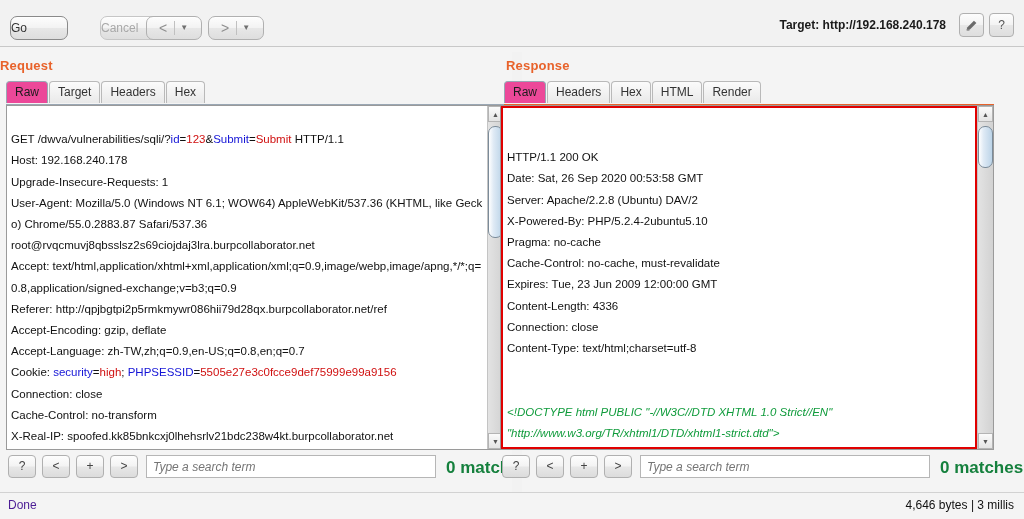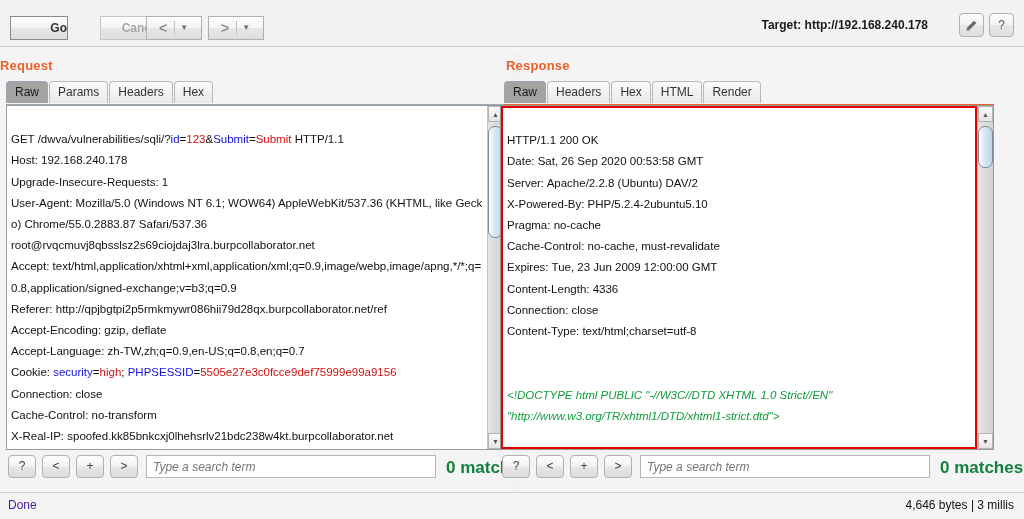--- a/index.html
+++ b/index.html
@@ -23,49 +23,48 @@
     position: absolute; left: 0; top: 0;
     width: 1024px; height: 47px;
     background: #f2f2f2;
     border-bottom: 1px solid #c8c8c8;
     box-sizing: border-box;
   }
   .btn {
     position: absolute;
     box-sizing: border-box;
     border: 1px solid #b0b0b0;
-    border-radius: 0;
+    border-radius: 7px;
     background: linear-gradient(to bottom, #fdfdfd 0%, #f3f3f3 48%, #e7e7e7 52%, #dedede 100%);
     color: #333;
     font-size: 12px;
-    text-align: right;
+    text-align: left;
     line-height: 22px;
     box-shadow: 0 1px 0 rgba(255,255,255,0.7) inset;
     cursor: default;
     user-select: none;
-    font-weight: bold;
   }
   .btn.disabled { color: #a8a8a8; border-color: #c6c6c6; margin-left: 24px; }
   #btn-go   { left: 10px;  top: 16px; width: 58px;  height: 24px; border-color: #8a8a8a; }
   #btn-cancel { left: 76px; top: 16px; width: 62px; height: 24px; }
   #btn-prev { left: 146px; top: 16px; width: 56px; height: 24px; }
   #btn-next { left: 208px; top: 16px; width: 56px; height: 24px; }
 
   .split-btn { display: flex; align-items: center; justify-content: center; height: 22px; }
   .split-btn .glyph { color: #8e8e8e; font-size: 14px; padding: 0 7px 0 4px; }
   .split-btn .sep { width: 1px; height: 14px; background: #c0c0c0; }
   .split-btn .caret { color: #6f6f6f; font-size: 8px; padding: 0 5px 0 5px; }
 
   .target-area {
     position: absolute; right: 10px; top: 13px;
     display: flex; align-items: center;
   }
   .target-label {
     font-weight: bold; font-size: 12px; color: #1a1a1a;
-    margin-right: 26px; white-space: nowrap;
+    margin-right: 8px; white-space: nowrap;
   }
   .sq-btn {
     width: 25px; height: 24px; margin-left: 5px;
     box-sizing: border-box;
     border: 1px solid #b0b0b0; border-radius: 4px;
     background: linear-gradient(to bottom, #fdfdfd 0%, #f3f3f3 48%, #e7e7e7 52%, #dedede 100%);
     display: flex; align-items: center; justify-content: center;
     font-size: 12px; color: #555;
   }
   .pencil-ic { display:block; }
@@ -101,21 +100,21 @@
     border: 1px solid #b9b9b9;
     border-bottom: none;
     border-radius: 4px 4px 0 0;
     background: linear-gradient(to bottom, #fbfbfb, #e9e9e9);
     font-size: 12px;
     color: #333;
     cursor: default;
     user-select: none;
   }
   .tab.active {
-    background: #a3a3a3;
+    background: #ec4899;
     border-color: #9aa7b4;
     color: #1b1b1b;
     z-index: 3;
   }
 
   
   .textwrap {
     position: absolute;
     left: 6px; top: 58px;
     box-sizing: border-box;
@@ -135,21 +134,21 @@
     font-family: "Liberation Sans", sans-serif;
     font-size: 11.5px;
     line-height: 21.2px;
     white-space: pre-wrap;
     word-break: break-all;
     color: #111;
   }
   #res-textwrap .text-body {
     border: 2px solid #e00000;
     right: 16px;
-    padding: 1px 3px 0 4px;
+    padding: 18px 3px 0 4px;
   }
   .ln { display: block; }
   .blank { height: 21.2px; }
 
   
   .k-blue { color: #1414d6; }
   .k-red  { color: #d01010; }
   .k-green{ color: #0f9b3b; font-style: italic; }
 
   
@@ -296,21 +295,21 @@
   <div class="divider">
     <div class="grip"></div>
   </div>
 
   <div class="panel" id="panel-request">
     <div class="panel-title">Request</div>
 
     <div class="tabstrip">
       <div class="tabstrip-line"></div>
       <div class="tab active">Raw</div>
-      <div class="tab">Params</div>
+      <div class="tab">Target</div>
       <div class="tab">Headers</div>
       <div class="tab">Hex</div>
     </div>
 
     <div class="textwrap" id="req-textwrap">
       <div class="text-body">
 <span class="ln"><span>GET /dwva/vulnerabilities/sqli/?</span><span class="k-blue">id</span><span>=</span><span class="k-red">123</span><span>&amp;</span><span class="k-blue">Submit</span><span>=</span><span class="k-red">Submit</span><span> HTTP/1.1</span></span><span class="ln">Host: 192.168.240.178</span><span class="ln">Upgrade-Insecure-Requests: 1</span><span class="ln">User-Agent: Mozilla/5.0 (Windows NT 6.1; WOW64) AppleWebKit/537.36 (KHTML, like Gecko) Chrome/55.0.2883.87 Safari/537.36</span><span class="ln">root@rvqcmuvj8qbsslsz2s69ciojdaj3lra.burpcollaborator.net</span><span class="ln">Accept: text/html,application/xhtml+xml,application/xml;q=0.9,image/webp,image/apng,*/*;q=0.8,application/signed-exchange;v=b3;q=0.9</span><span class="ln">Referer: http://qpjbgtpi2p5rmkmywr086hii79d28qx.burpcollaborator.net/ref</span><span class="ln">Accept-Encoding: gzip, deflate</span><span class="ln">Accept-Language: zh-TW,zh;q=0.9,en-US;q=0.8,en;q=0.7</span><span class="ln"><span>Cookie: </span><span class="k-blue">security</span><span>=</span><span class="k-red">high</span><span>; </span><span class="k-blue">PHPSESSID</span><span>=</span><span class="k-red">5505e27e3c0fcce9def75999e99a9156</span></span><span class="ln">Connection: close</span><span class="ln">Cache-Control: no-transform</span><span class="ln">X-Real-IP: spoofed.kk85bnkcxj0lhehsrlv21bdc238w4kt.burpcollaborator.net</span><span class="ln">X-Client-IP: spoofed.oh998rhgunxpeiewops6yfagz7502or.burpcollaborator.net</span>
       </div>
       <div class="vscroll">
         <div class="sb-arrow up">▲</div>

